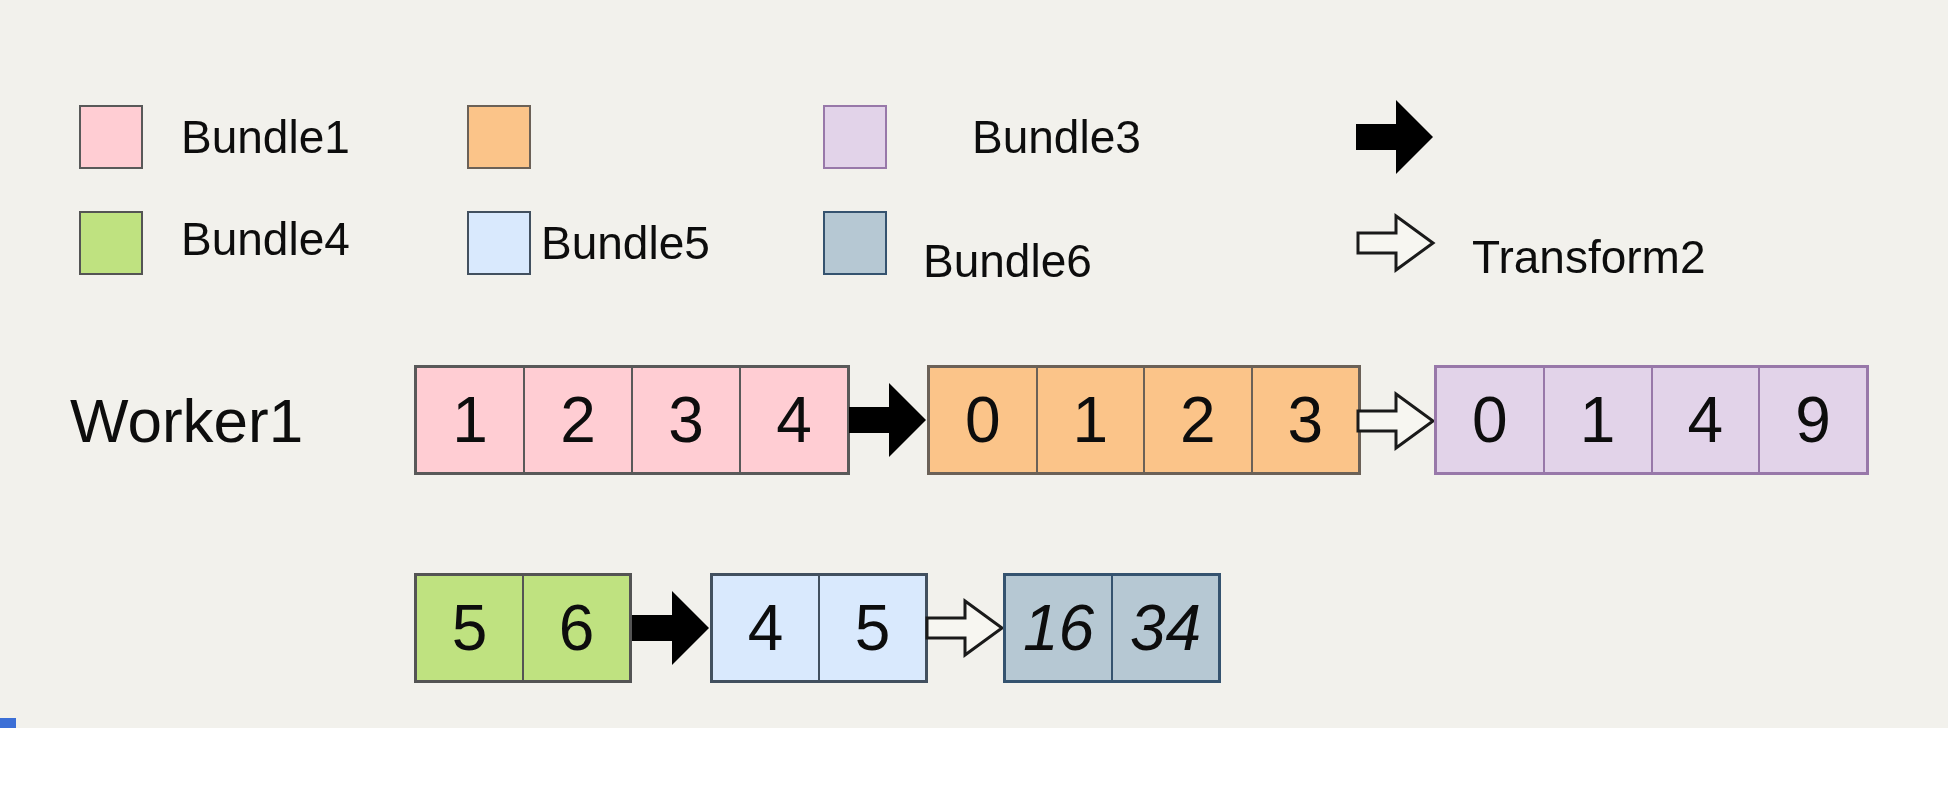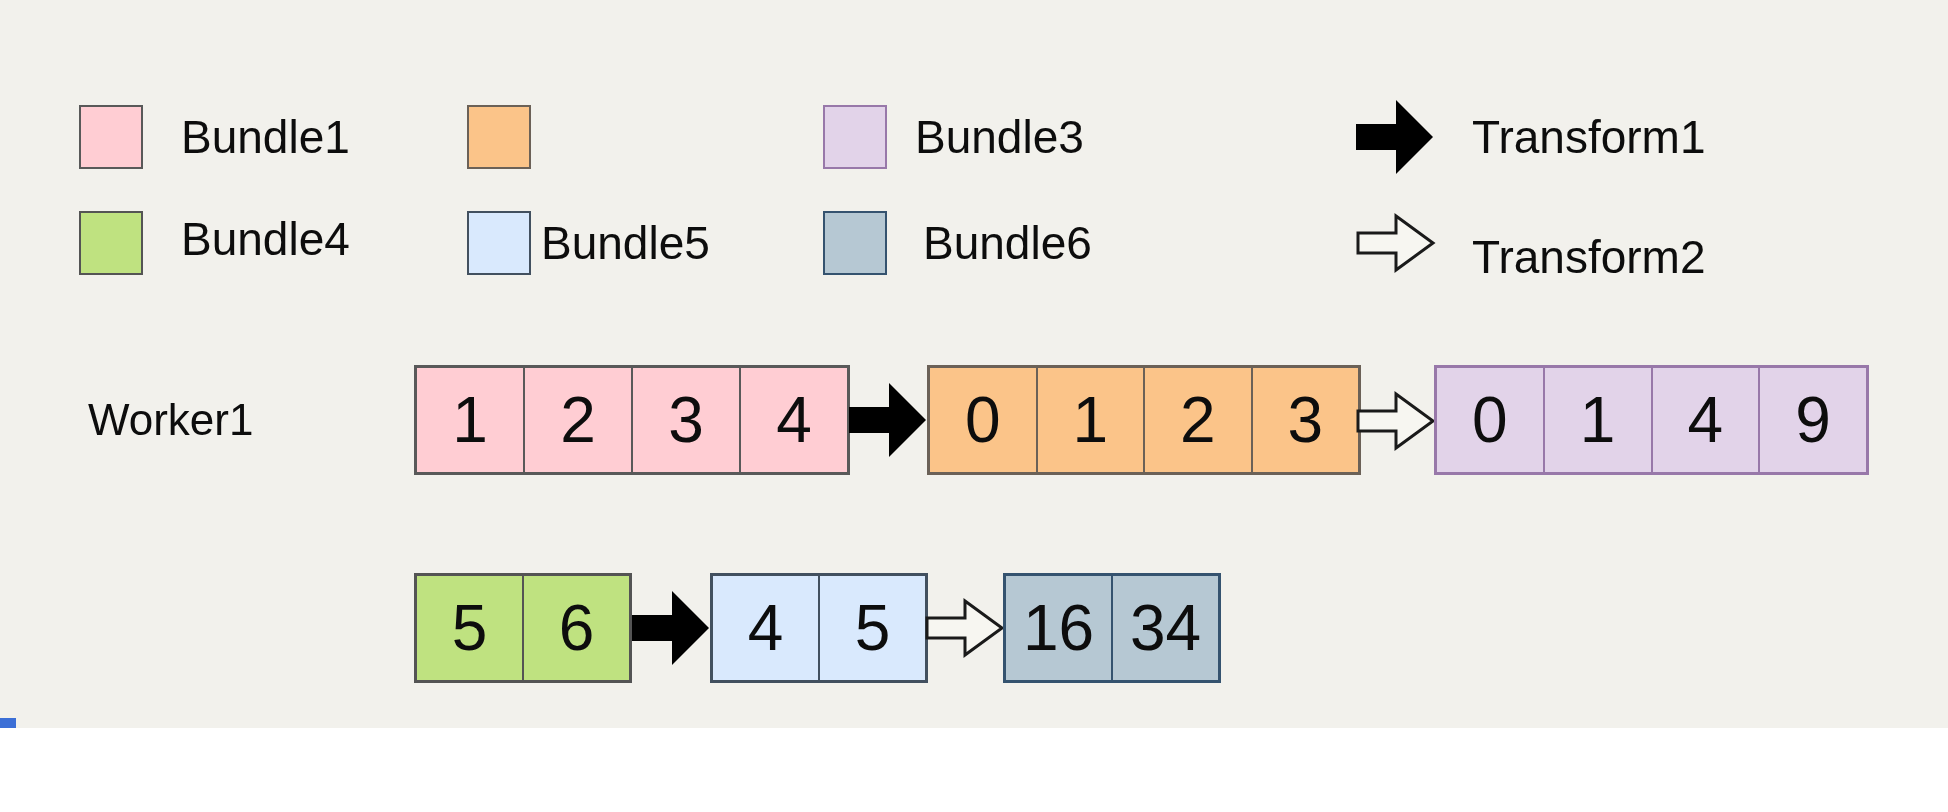--- a/index.html
+++ b/index.html
@@ -22,23 +22,22 @@
   }
   .legend-label {
     position: absolute;
     transform: translateY(-50%);
     font-size: 46px;
     white-space: nowrap;
   }
   .worker-label {
     position: absolute;
     transform: translateY(-50%);
-    font-size: 44px;
+    font-size: 62px;
     white-space: nowrap;
-    margin-left: 18px;
   }
   .bundle {
     position: absolute;
     height: 110px;
     box-sizing: border-box;
     display: flex;
     background: var(--fill);
     border: 3px solid var(--border);
   }
   .cell {
@@ -61,37 +60,36 @@
 <body>
 
 <div class="canvas" style="background-color: rgb(242, 241, 236);">
 
   <div class="swatch" style="left: 79px; top: 105px; --fill: #ffcdd3; --border: #595959;"></div>
   <div class="legend-label" style="left:181px;top:137px">Bundle1</div>
 
   <div class="swatch" style="left: 467px; top: 105px; --fill: #fbc489; --border: #6b6157;"></div>
 
   <div class="swatch" style="left: 823px; top: 105px; --fill: #e2d3e9; --border: #9878a9;"></div>
-  <div class="legend-label" style="left:915px;top:137px">Bundle3</div>
+  <div class="legend-label" style="left:972px;top:137px">Bundle3</div>
 
   <div class="swatch" style="left: 79px; top: 211px; --fill: #bfe280; --border: #545454;"></div>
   <div class="legend-label" style="left:181px;top:239px">Bundle4</div>
 
   <div class="swatch" style="left: 467px; top: 211px; --fill: #d9e9fd; --border: #42505f;"></div>
   <div class="legend-label" style="left:541px;top:243px">Bundle5</div>
 
   <div class="swatch" style="left: 823px; top: 211px; --fill: #b6c8d3; --border: #35536f;"></div>
-  <div class="legend-label" style="left:923px;top:243px">Bundle6</div>
+  <div class="legend-label" style="left:923px;top:261px">Bundle6</div>
 
   <div class="arrow" style="left:1356px;top:99px">
     <svg width="78" height="76" viewBox="0 0 78 76">
       <polygon points="0,25 40,25 40,1 77,38 40,75 40,51 0,51" fill="#000000"></polygon>
     </svg>
   </div>
-  <div class="legend-label" style="left:1472px;top:137px">Transform1</div>
 
   <div class="arrow" style="left:1356px;top:212px">
     <svg width="80" height="62" viewBox="0 0 80 62">
       <polygon points="2,21 40,21 40,4 77,31 40,58 40,41 2,41" fill="#f7f6f1" stroke="#1a1a1a" stroke-width="3"></polygon>
     </svg>
   </div>
   <div class="legend-label" style="left:1472px;top:257px">Transform2</div>
 
   <div class="worker-label" style="left:70px;top:420px">Worker1</div>
 
@@ -144,20 +142,20 @@
     <div class="cell">4</div>
     <div class="cell">5</div>
   </div>
 
   <div class="arrow" style="left:925px;top:597px">
     <svg width="80" height="62" viewBox="0 0 80 62">
       <polygon points="2,21 40,21 40,4 77,31 40,58 40,41 2,41" fill="#f7f6f1" stroke="#1a1a1a" stroke-width="3"></polygon>
     </svg>
   </div>
 
-  <div class="bundle" style="left: 1003px; top: 573px; width: 218px; --fill: #b6c8d3; --border: #35536f;">
+  <div class="bundle" style="left: 1003px; top: 573px; width: 218px; font-style: italic; --fill: #b6c8d3; --border: #35536f;">
     <div class="cell">16</div>
     <div class="cell">34</div>
   </div>
 
   <div class="corner-mark" style="background-color: rgb(60, 111, 214);"></div>
 
 </div>
 
 </body></html>

